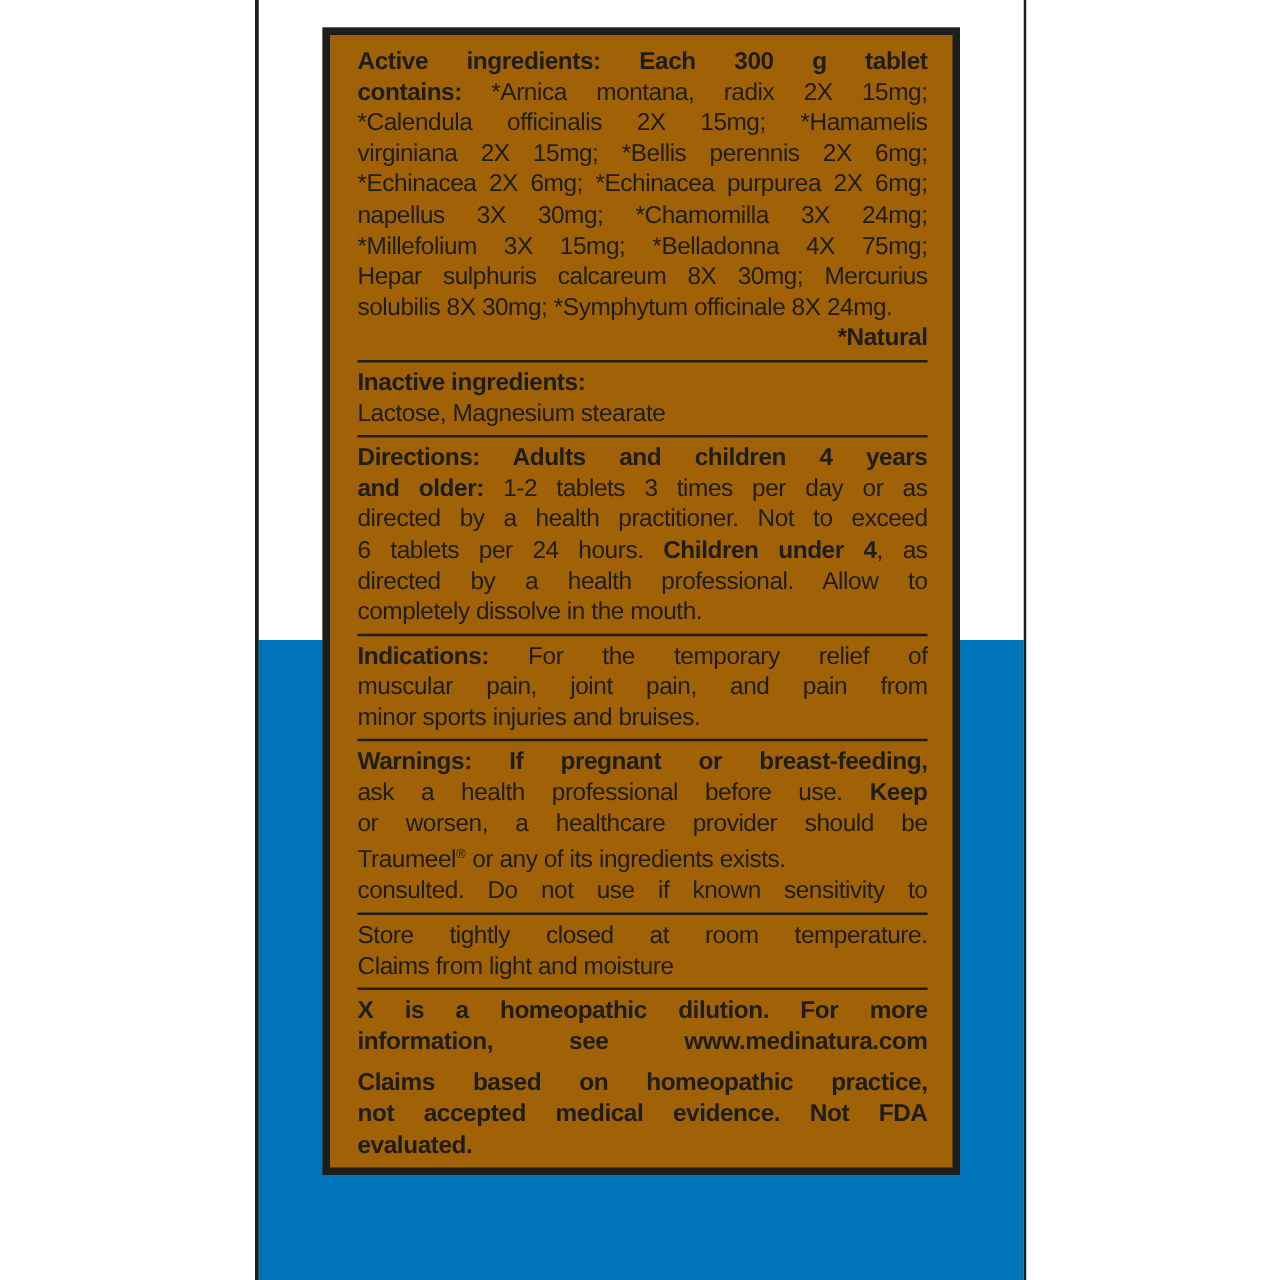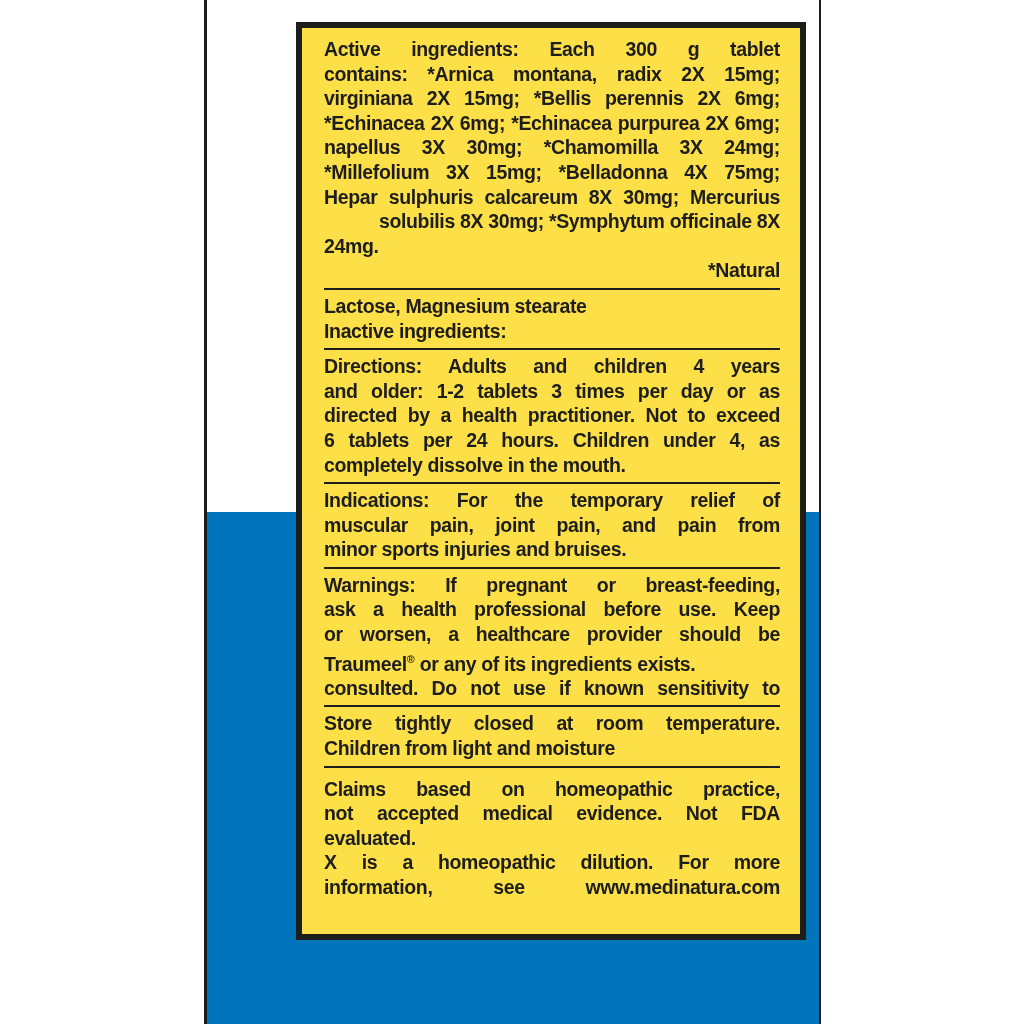--- a/index.html
+++ b/index.html
@@ -10,96 +10,97 @@
     overflow:hidden;
     font-family:"Liberation Sans","DejaVu Sans",sans-serif;
     color:var(--ink,#1d1d1b);
   }
   .fold-line{position:absolute;top:0;height:1024px;background:var(--ink,#1d1d1b);}
   .fold-line.left{left:204px;width:3px;}
   .fold-line.right{left:819px;width:2px;}
   .blue-bg{position:absolute;left:207px;top:512px;width:612px;height:512px;background:var(--blue,#0074ba);}
   .label-box{
     position:absolute;left:258px;top:22px;width:510px;height:918px;
-    box-sizing:border-box;background:#fde047;border:6px solid var(--ink,#1d1d1b);
+    box-sizing:border-box;background:#a16207;border:6px solid var(--ink,#1d1d1b);
     padding:9px 20px 0 22px;
-    margin-left:38px;
   }
   .sections{width:100%;}
   .section{margin:0;}
   .section-claims{margin-top:9px;}
   .rule{border:none;border-top:2.5px solid var(--ink,#1d1d1b);margin:5px 0 4px 0;height:0;}
   .line{
     font-size:19.5px;line-height:24.6px;letter-spacing:-0.35px;
     text-align:justify;text-align-last:justify;
     white-space:normal;color:var(--ink,#1d1d1b);
   }
   .line.left{text-align:right;text-align-last:left;}
   .line.right{text-align:left;text-align-last:right;}
-  .seg{font-weight:bold;}
+  .seg{font-weight:normal;}
   .seg.bold{font-weight:bold;}
   .seg.sup{font-size:0.55em;vertical-align:super;letter-spacing:0;}
 </style>
 </head>
 <body>
 
 <div class="canvas">
   <div class="blue-bg"></div>
   <div class="fold-line left"></div>
   <div class="fold-line right"></div>
   <div class="label-box">
     <div class="sections" id="sections">
         <div class="section section-active-ingredients">
           <div class="line"><span class="seg bold">Active ingredients: Each 300 g tablet</span></div>
           <div class="line"><span class="seg bold">contains:</span><span class="seg"> *Arnica montana, radix 2X 15mg;</span></div>
+          <div class="line"><span class="seg">*Calendula officinalis 2X 15mg; *Hamamelis</span></div>
           <div class="line"><span class="seg">virginiana 2X 15mg; *Bellis perennis 2X 6mg;</span></div>
           <div class="line"><span class="seg">*Echinacea 2X 6mg; *Echinacea purpurea 2X 6mg;</span></div>
           <div class="line"><span class="seg">napellus 3X 30mg; *Chamomilla 3X 24mg;</span></div>
           <div class="line"><span class="seg">*Millefolium 3X 15mg; *Belladonna 4X 75mg;</span></div>
           <div class="line"><span class="seg">Hepar sulphuris calcareum 8X 30mg; Mercurius</span></div>
           <div class="line left"><span class="seg">solubilis 8X 30mg; *Symphytum officinale 8X 24mg.</span></div>
           <div class="line right"><span class="seg bold">*Natural</span></div>
         </div>
         <div class="rule"></div>
         <div class="section section-inactive-ingredients">
+          <div class="line left"><span class="seg bold">Inactive ingredients:</span></div>
           <div class="line left"><span class="seg">Lactose, Magnesium stearate</span></div>
-          <div class="line left"><span class="seg bold">Inactive ingredients:</span></div>
         </div>
         <div class="rule"></div>
         <div class="section section-directions">
           <div class="line"><span class="seg bold">Directions: Adults and children 4 years</span></div>
           <div class="line"><span class="seg bold">and older:</span><span class="seg"> 1-2 tablets 3 times per day or as</span></div>
           <div class="line"><span class="seg">directed by a health practitioner. Not to exceed</span></div>
           <div class="line"><span class="seg">6 tablets per 24 hours. </span><span class="seg bold">Children under 4</span><span class="seg">, as</span></div>
+          <div class="line"><span class="seg">directed by a health professional. Allow to</span></div>
           <div class="line left"><span class="seg">completely dissolve in the mouth.</span></div>
         </div>
         <div class="rule"></div>
         <div class="section section-indications">
           <div class="line"><span class="seg bold">Indications:</span><span class="seg"> For the temporary relief of</span></div>
           <div class="line"><span class="seg">muscular pain, joint pain, and pain from</span></div>
           <div class="line left"><span class="seg">minor sports injuries and bruises.</span></div>
         </div>
         <div class="rule"></div>
         <div class="section section-warnings">
           <div class="line"><span class="seg bold">Warnings: If pregnant or breast-feeding,</span></div>
           <div class="line"><span class="seg">ask a health professional before use. </span><span class="seg bold">Keep</span></div>
           <div class="line"><span class="seg">or worsen, a healthcare provider should be</span></div>
           <div class="line left"><span class="seg">Traumeel</span><span class="seg sup">®</span><span class="seg"> or any of its ingredients exists.</span></div>
           <div class="line"><span class="seg">consulted. Do not use if known sensitivity to</span></div>
         </div>
         <div class="rule"></div>
         <div class="section section-storage">
           <div class="line"><span class="seg">Store tightly closed at room temperature.</span></div>
-          <div class="line left"><span class="seg">Children from light and moisture</span></div>
+          <div class="line left"><span class="seg">Claims from light and moisture</span></div>
         </div>
         <div class="rule"></div>
+        <div class="section section-homeopathic-note">
+          <div class="line"><span class="seg bold">X is a homeopathic dilution. For more</span></div>
+          <div class="line"><span class="seg bold">information, see www.medinatura.com</span></div>
+        </div>
         <div class="section section-claims">
           <div class="line"><span class="seg bold">Claims based on homeopathic practice,</span></div>
           <div class="line"><span class="seg bold">not accepted medical evidence. Not FDA</span></div>
           <div class="line left"><span class="seg bold">evaluated.</span></div>
-        </div>
-        <div class="section section-homeopathic-note">
-          <div class="line"><span class="seg bold">X is a homeopathic dilution. For more</span></div>
-          <div class="line"><span class="seg bold">information, see www.medinatura.com</span></div>
         </div>
       </div>
   </div>
 </div>
 
 </body></html>

